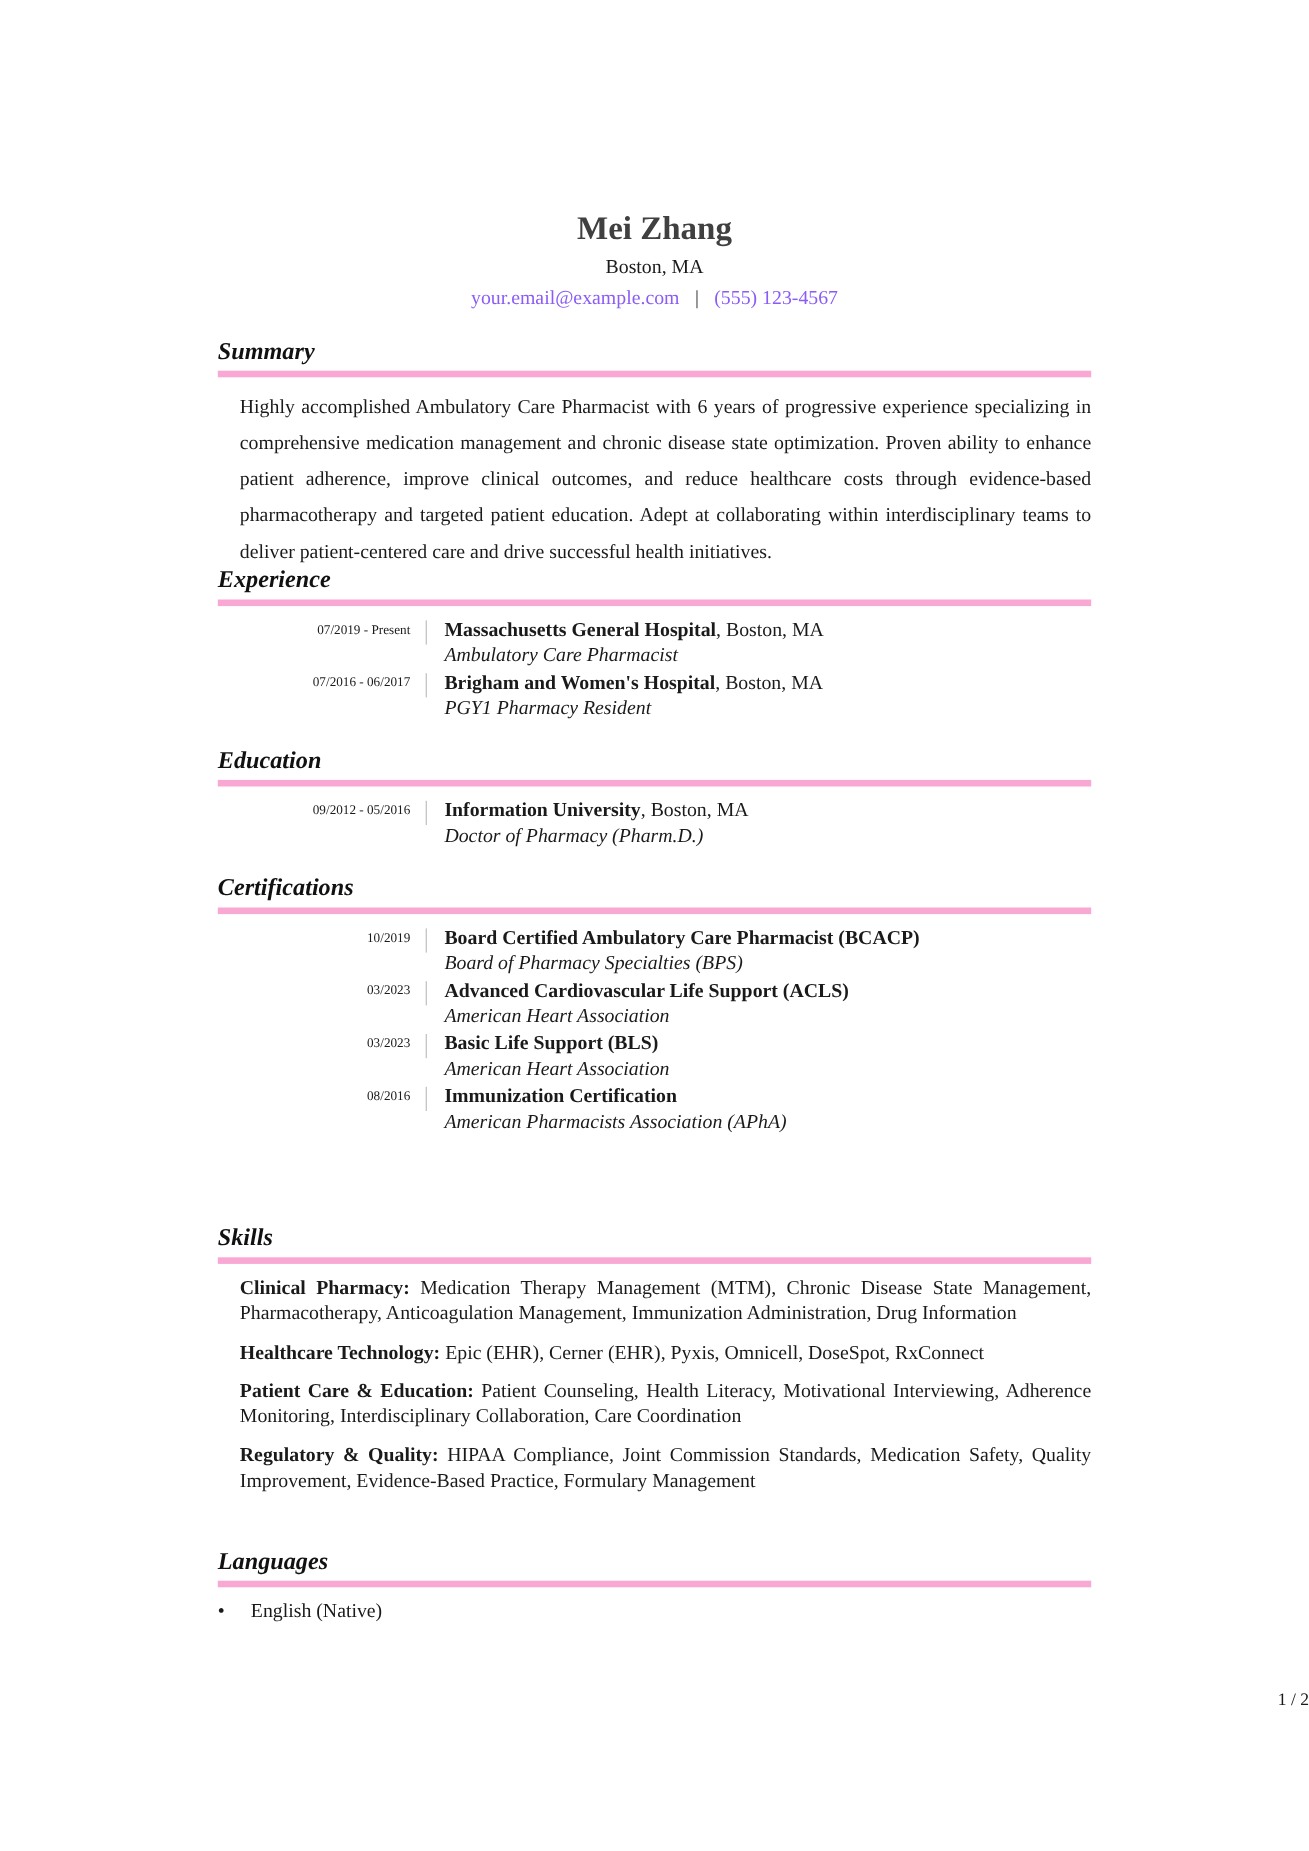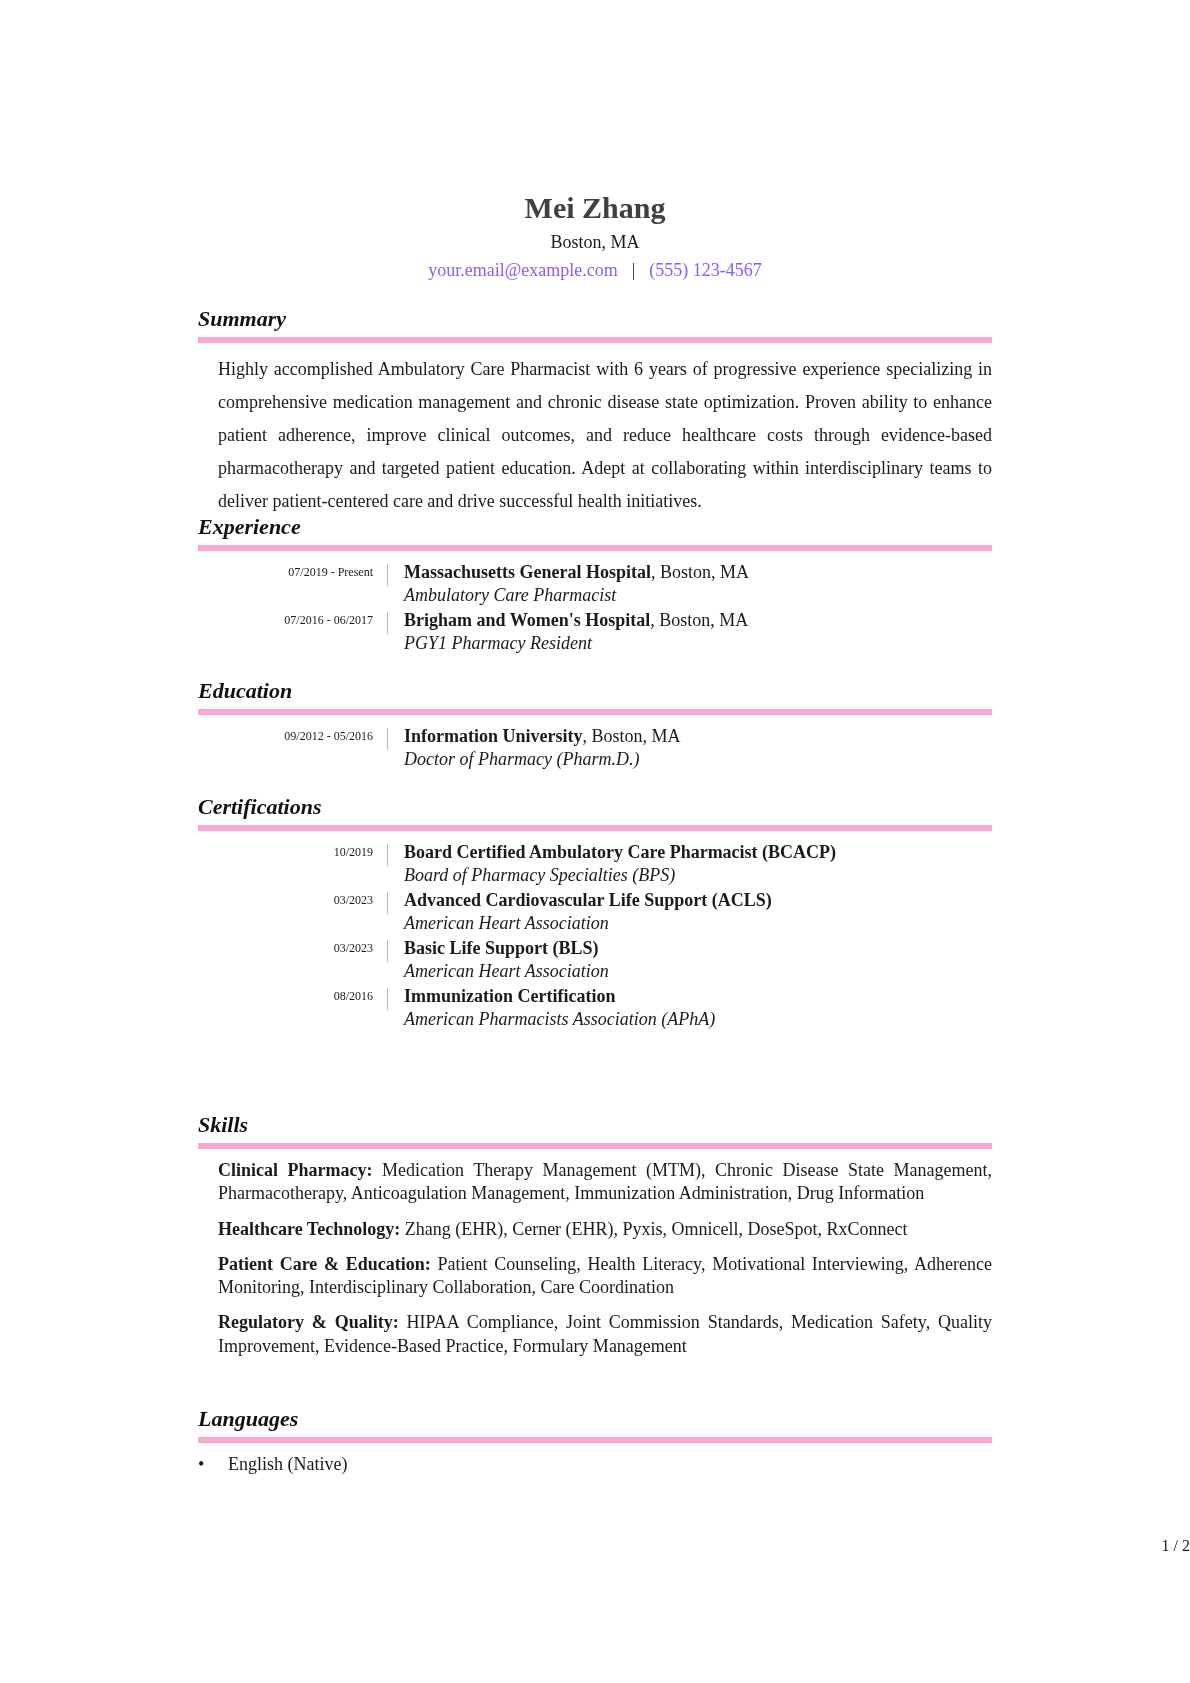--- a/index.html
+++ b/index.html
@@ -228,21 +228,21 @@
           <div class="sub">American Pharmacists Association (APhA)</div>
         </div>
       </div>
     </div>
   </div>
 
   <div class="section" style="top:1073px;margin-top:38px;">
     <div class="section-title">Skills</div>
     <div class="skills">
       <div class="skill"><span class="lbl">Clinical Pharmacy:</span><span> Medication Therapy Management (MTM), Chronic Disease State Management, Pharmacotherapy, Anticoagulation Management, Immunization Administration, Drug Information</span></div>
-      <div class="skill"><span class="lbl">Healthcare Technology:</span><span> Zhang (EHR), Cerner (EHR), Pyxis, Omnicell, DoseSpot, RxConnect</span></div>
+      <div class="skill"><span class="lbl">Healthcare Technology:</span><span> Epic (EHR), Cerner (EHR), Pyxis, Omnicell, DoseSpot, RxConnect</span></div>
       <div class="skill"><span class="lbl">Patient Care &amp; Education:</span><span> Patient Counseling, Health Literacy, Motivational Interviewing, Adherence Monitoring, Interdisciplinary Collaboration, Care Coordination</span></div>
       <div class="skill"><span class="lbl">Regulatory &amp; Quality:</span><span> HIPAA Compliance, Joint Commission Standards, Medication Safety, Quality Improvement, Evidence-Based Practice, Formulary Management</span></div>
     </div>
   </div>
 
   <div class="section" style="top:1405px;">
     <div class="section-title">Languages</div>
     <ul class="lang-list">
       <li><span class="bullet">•</span><span>English (Native)</span></li>
     </ul>

